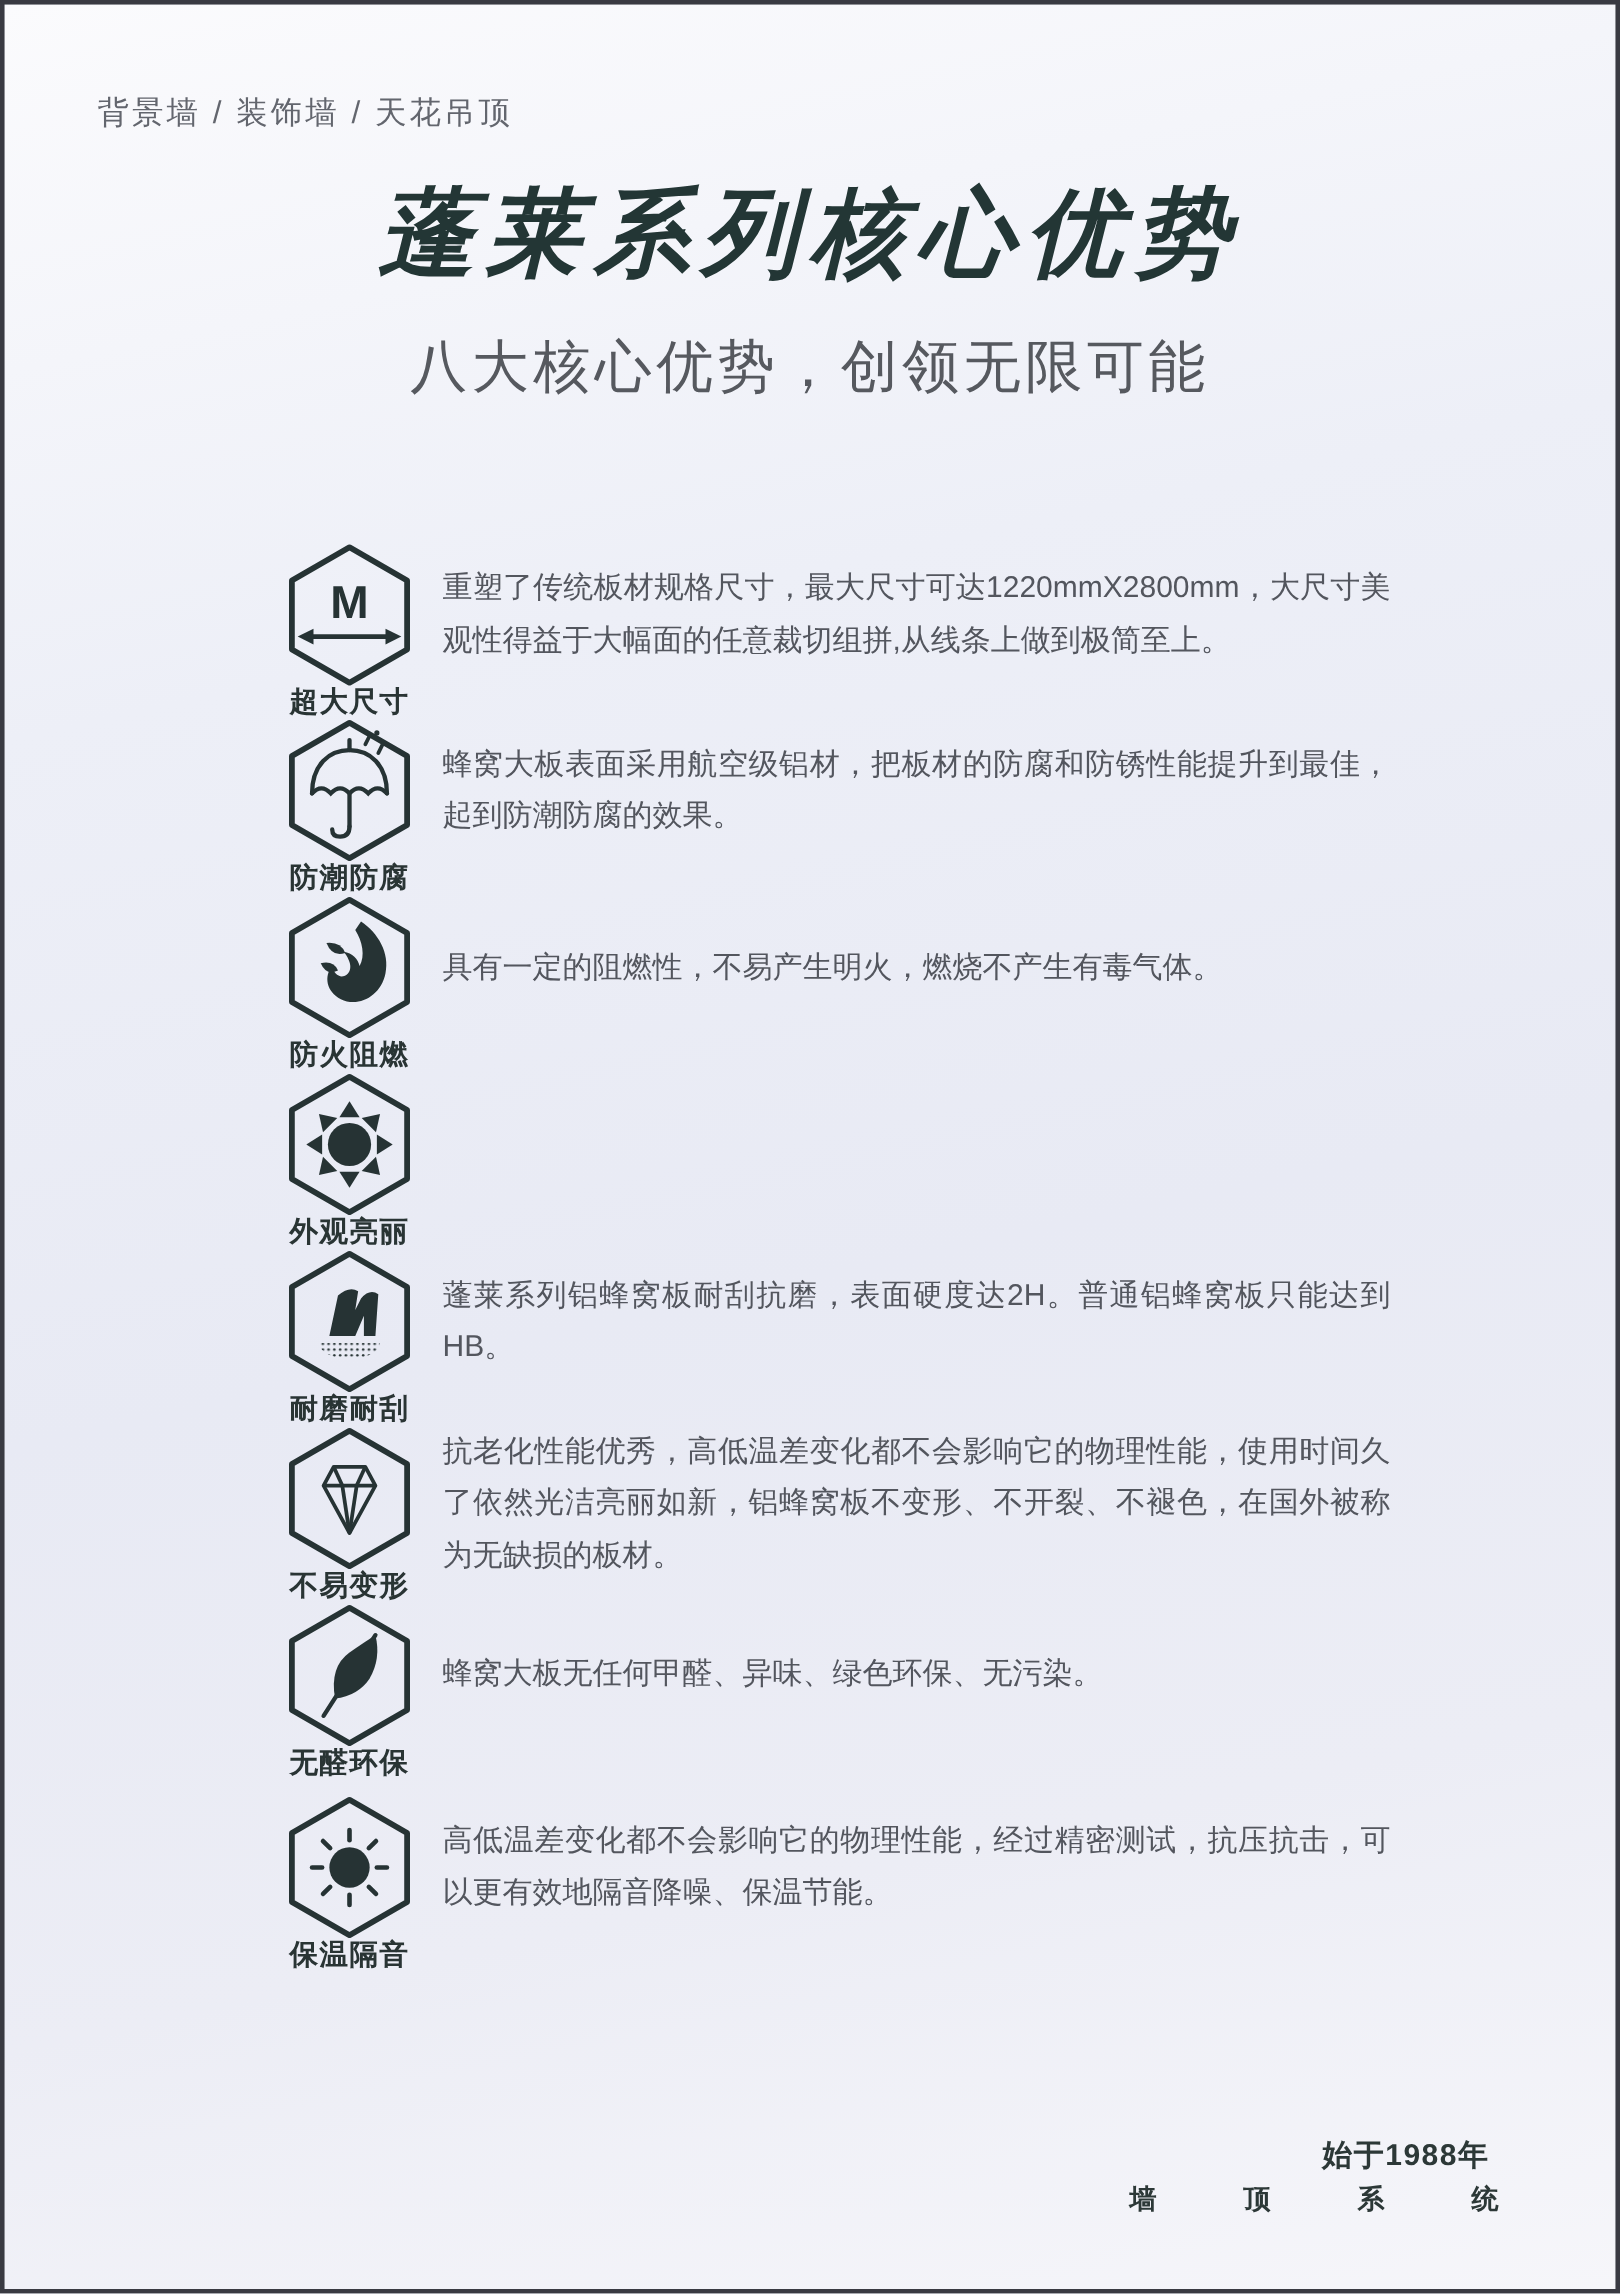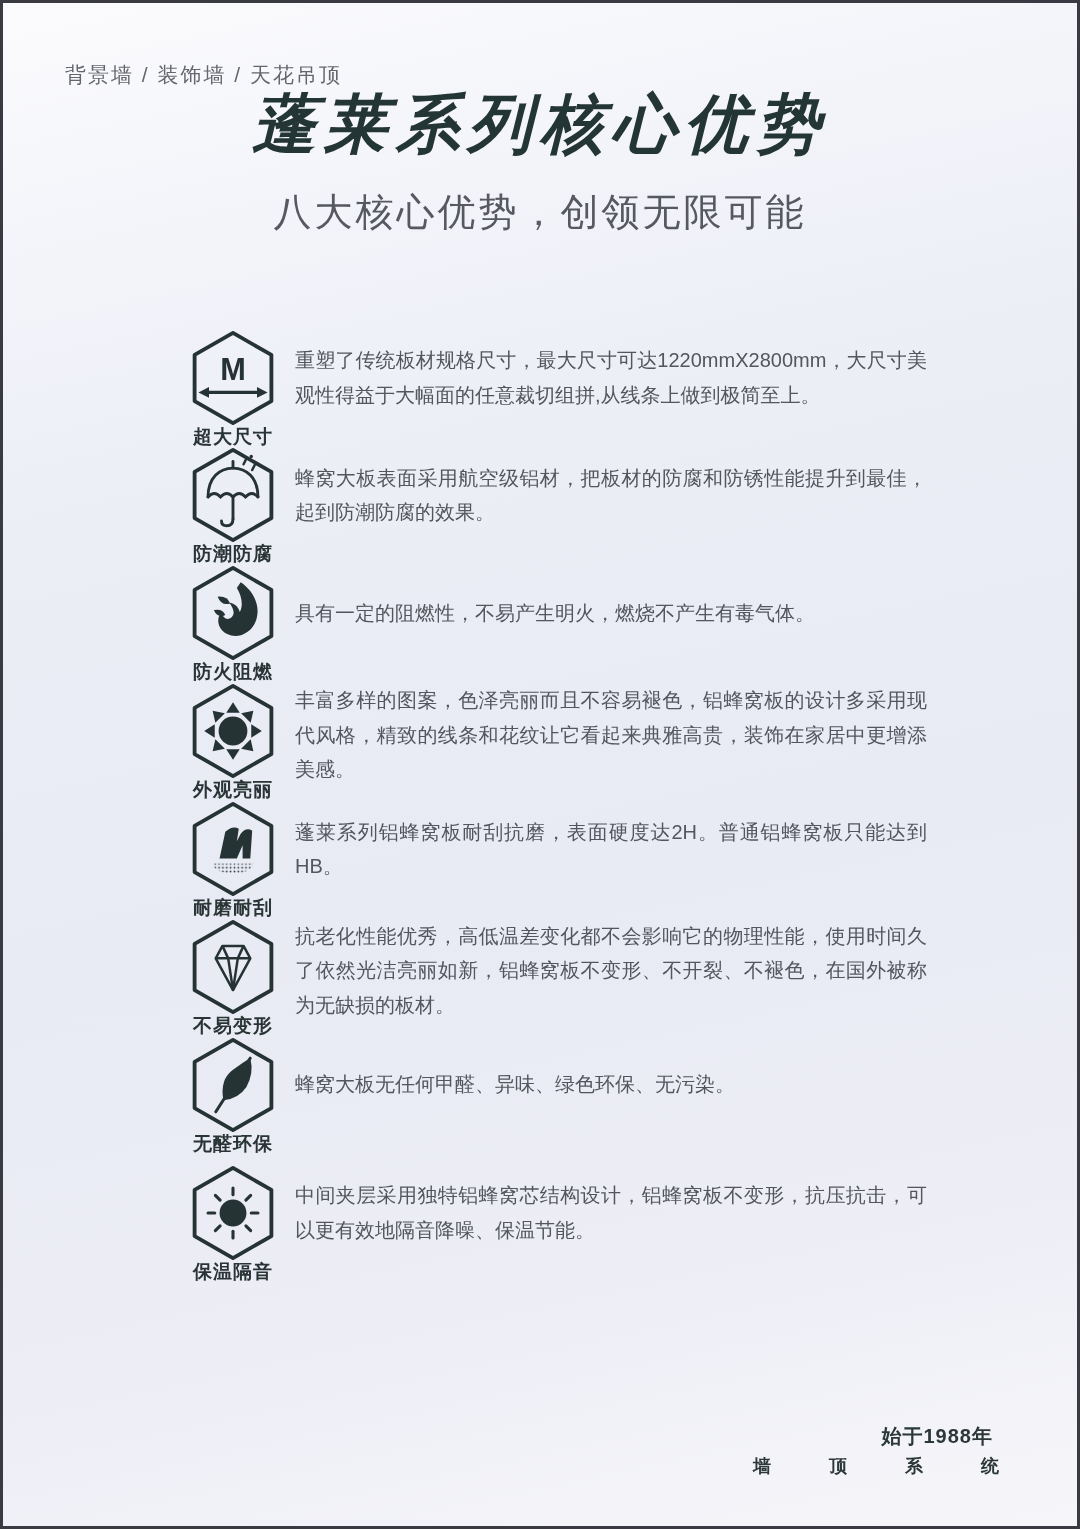--- a/index.html
+++ b/index.html
@@ -10,21 +10,21 @@
     margin:0 auto;
     border:3px solid #393a42;
     background:linear-gradient(168deg,#fbfbfd 0%,#edeff7 28%,#e8eaf4 55%,#ecedf5 78%,#f6f6fa 100%);
     font-family:"Liberation Sans","DejaVu Sans",sans-serif;
     overflow:hidden;
   }
   .breadcrumb {
     position:absolute; left:62px; top:58px;
     font-size:21px; color:#63666e; letter-spacing:2px;
   }
-  .header { padding-top:84px; text-align:center; }
+  .header { padding-top:116px; text-align:center; }
   .title {
     font-family:"DejaVu Serif",serif;
     font-style:italic; font-weight:bold;
     font-size:64px; line-height:1.15;
     color:#233635; letter-spacing:8px;
   }
   .subtitle {
     margin-top:26px;
     font-size:38px; color:#56595f; letter-spacing:3px;
   }
@@ -137,21 +137,20 @@
             <polygon points="44,20 37,31 51,31" transform="rotate(90 44 50)"></polygon>
             <polygon points="44,20 37,31 51,31" transform="rotate(135 44 50)"></polygon>
             <polygon points="44,20 37,31 51,31" transform="rotate(180 44 50)"></polygon>
             <polygon points="44,20 37,31 51,31" transform="rotate(225 44 50)"></polygon>
             <polygon points="44,20 37,31 51,31" transform="rotate(270 44 50)"></polygon>
             <polygon points="44,20 37,31 51,31" transform="rotate(315 44 50)"></polygon>
           </g>
         </svg>
         <div class="icon-label">外观亮丽</div>
       </div>
-      <div class="feature-text">丰富多样的图案，色泽亮丽而且不容易褪色，铝蜂窝板的设计多采用现代风格，精致的线条和花纹让它看起来典雅高贵，装饰在家居中更增添美感。</div>
     </div>
 
     <div class="feature-row">
       <div class="icon-col">
         <svg class="hex" viewBox="0 0 88 100">
           <defs>
             <pattern id="gdots" width="4" height="4" patternUnits="userSpaceOnUse">
               <circle cx="1.5" cy="1.5" r="0.9" fill="#263334"></circle>
             </pattern>
           </defs>
@@ -205,21 +204,21 @@
             <line x1="44" y1="24" x2="44" y2="31" transform="rotate(90 44 50)"></line>
             <line x1="44" y1="24" x2="44" y2="31" transform="rotate(135 44 50)"></line>
             <line x1="44" y1="24" x2="44" y2="31" transform="rotate(180 44 50)"></line>
             <line x1="44" y1="24" x2="44" y2="31" transform="rotate(225 44 50)"></line>
             <line x1="44" y1="24" x2="44" y2="31" transform="rotate(270 44 50)"></line>
             <line x1="44" y1="24" x2="44" y2="31" transform="rotate(315 44 50)"></line>
           </g>
         </svg>
         <div class="icon-label">保温隔音</div>
       </div>
-      <div class="feature-text">中间夹层采用独特铝蜂窝芯结构设计，铝蜂窝板不变形，抗压抗击，可以更有效地隔音降噪、保温节能。</div>
+      <div class="feature-text">高低温差变化都不会影响它的物理性能，经过精密测试，抗压抗击，可以更有效地隔音降噪、保温节能。</div>
     </div>
 
   </div>
 
   <div class="footer">
     <div class="since">始于1988年</div>
     <div class="tagline">
       <span>墙</span>
       <span>顶</span>
       <span>系</span>

